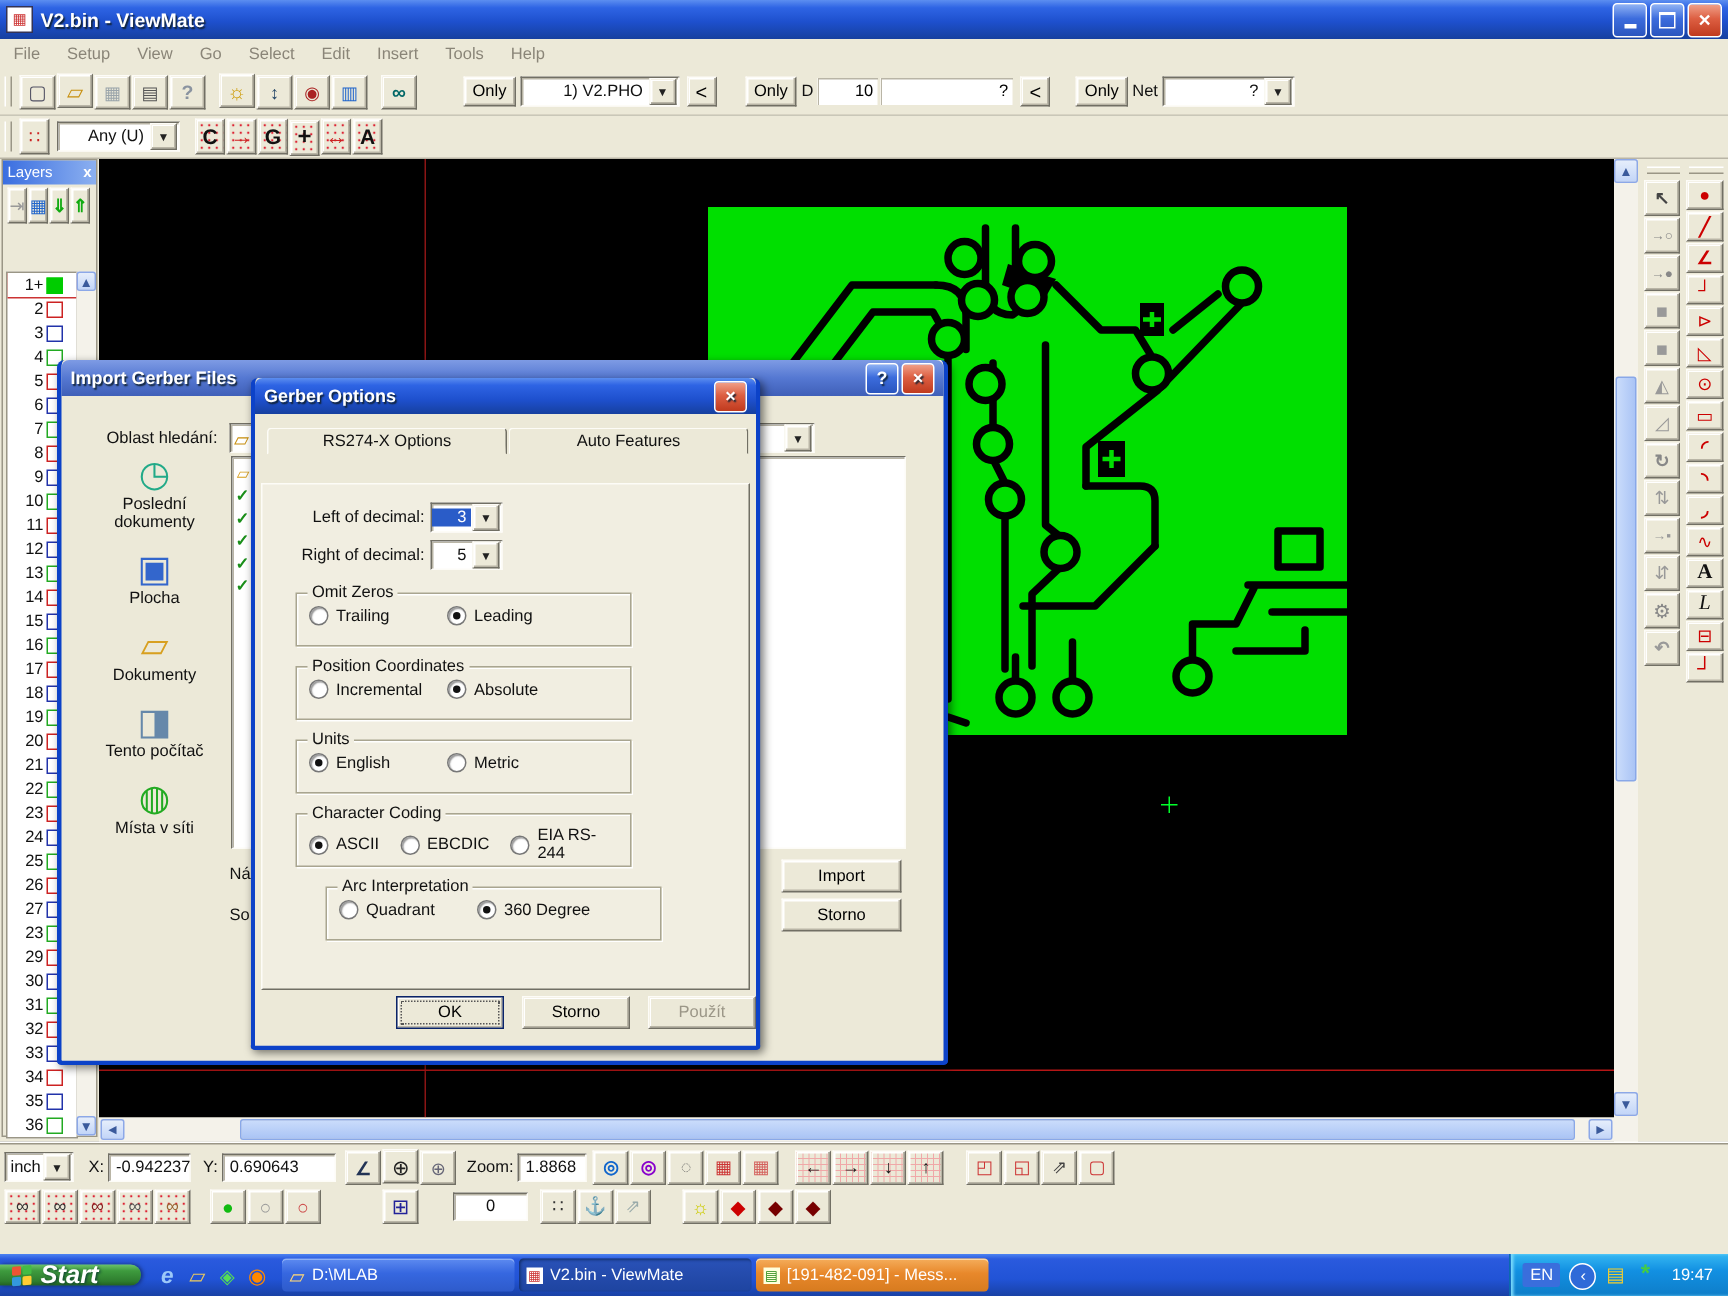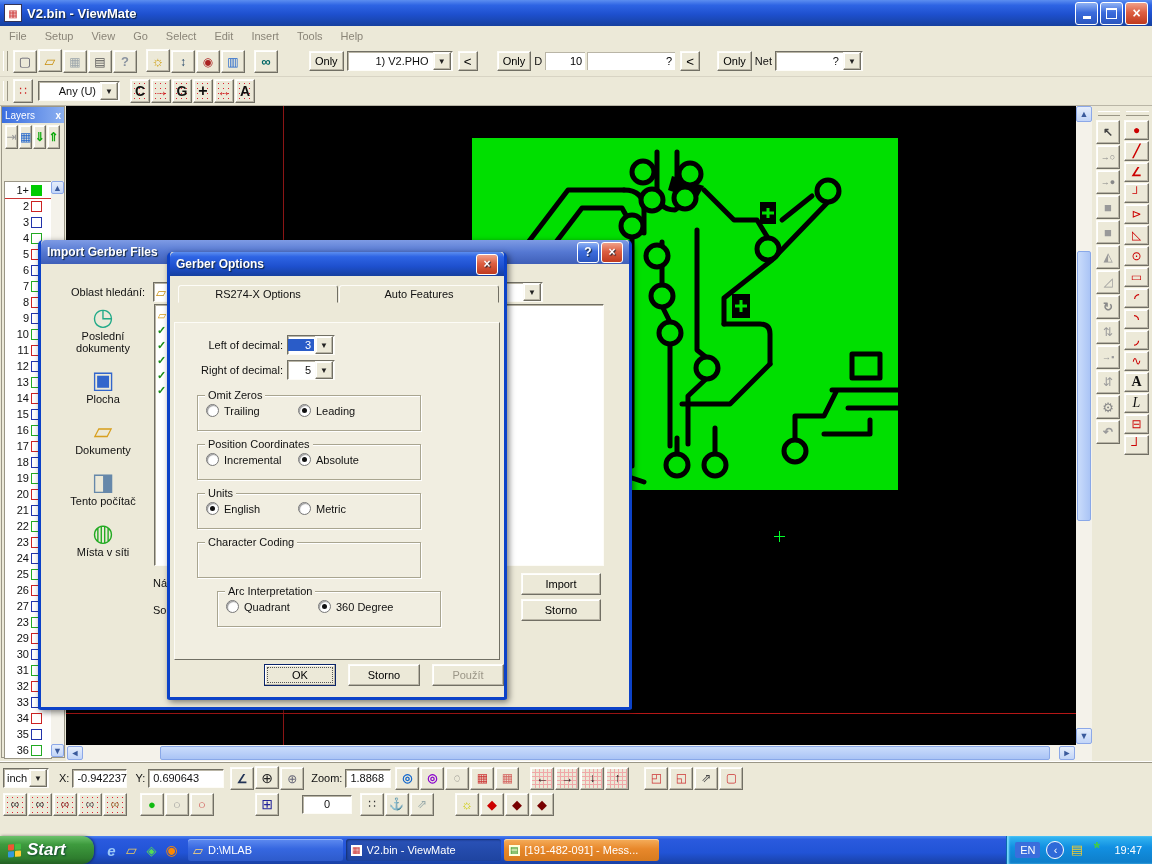--- a/index.html
+++ b/index.html
@@ -141,21 +141,21 @@
   #apply-btn{left:244px;color:#9b9687;margin-left:18px;}
   
   #statusbar{position:absolute;left:0;top:761px;width:1152px;height:75px;background:#ECE9D8;border-top:1px solid #fff;box-shadow:inset 0 1px 0 #9a9686;}
   .srow{position:absolute;left:3px;display:flex;align-items:center;}
   #srow1{top:4px;height:24px;}
   #srow2{top:30px;height:24px;}
   .sfield{display:inline-flex;align-items:center;padding:0 4px;height:19px;box-sizing:border-box;}
   
   #taskbar{position:absolute;left:0;top:836px;width:1152px;height:28px;
     background:linear-gradient(180deg,#4D83F2 0%,#2A5ADE 12%,#2153D6 60%,#1941A5 100%);display:flex;align-items:center;}
-  #start-btn{height:28px;width:94px;border-radius:0 12px 12px 0;display:flex;align-items:center;padding-left:8px;box-sizing:border-box;
+  #start-btn{height:14px;width:94px;border-radius:0 12px 12px 0;display:flex;align-items:center;padding-left:8px;box-sizing:border-box;
     background:linear-gradient(180deg,#6CC26C 0%,#3E9B3E 30%,#2E7D2E 80%,#236023 100%);box-shadow:1px 0 3px rgba(0,0,0,.5);}
   #start-btn .flag{display:grid;grid-template-columns:6px 6px;grid-template-rows:6px 6px;gap:1px;margin-right:6px;transform:skewY(-5deg);}
   #start-btn .flag i{border-radius:1px;}
   #start-label{color:#fff;font-weight:bold;font-style:italic;font-size:17px;text-shadow:1px 1px 2px #143;}
   #quick-launch{display:flex;align-items:center;margin:0 6px 0 8px;}
   #quick-launch button{width:22px;height:22px;background:transparent;border:none;display:inline-flex;align-items:center;justify-content:center;}
   #task-area{display:flex;align-items:center;flex:1;height:28px;}
   .task{width:155px;height:22px;margin-right:3px;border-radius:3px;display:flex;align-items:center;padding:0 5px;box-sizing:border-box;color:#fff;
     background:linear-gradient(180deg,#5E8BF0,#3667E0 45%,#2E5BCB);box-shadow:inset 0 1px 0 #8FB0F5;}
   .task .tlabel{margin-left:5px;white-space:nowrap;overflow:hidden;font-size:11px;}
@@ -686,20 +686,34 @@
                 <span>English</span>
               </span>
               <span class="opt">
                 <span class="radio"></span>
                 <span>Metric</span>
               </span>
             </div>
           </div>
           <div class="groupbox compact" style="top: 219px;">
             <span class="gtitle">Character Coding</span>
+            <div class="gopts">
+              <span class="opt">
+                <span class="radio on"></span>
+                <span>ASCII</span>
+              </span>
+              <span class="opt">
+                <span class="radio"></span>
+                <span>EBCDIC</span>
+              </span>
+              <span class="opt">
+                <span class="radio"></span>
+                <span>EIA RS-244</span>
+              </span>
+            </div>
           </div>
           <div class="groupbox" style="top: 268px; margin-left: 20px;">
             <span class="gtitle">Arc Interpretation</span>
             <div class="gopts">
               <span class="opt">
                 <span class="radio"></span>
                 <span>Quadrant</span>
               </span>
               <span class="opt">
                 <span class="radio on"></span>

